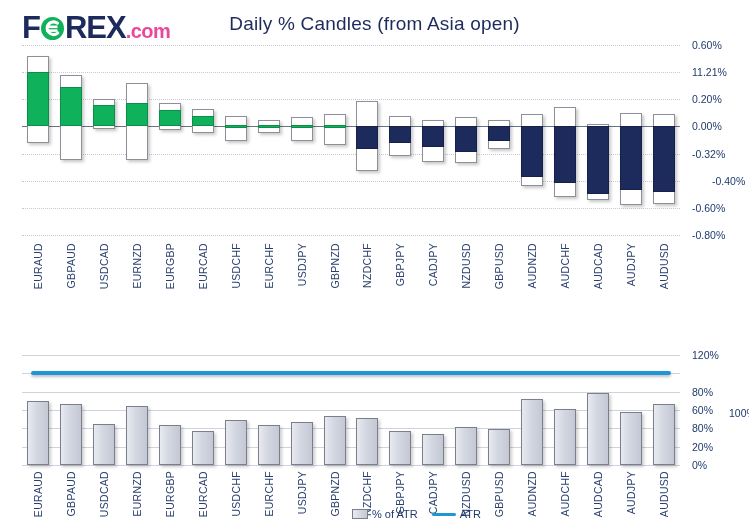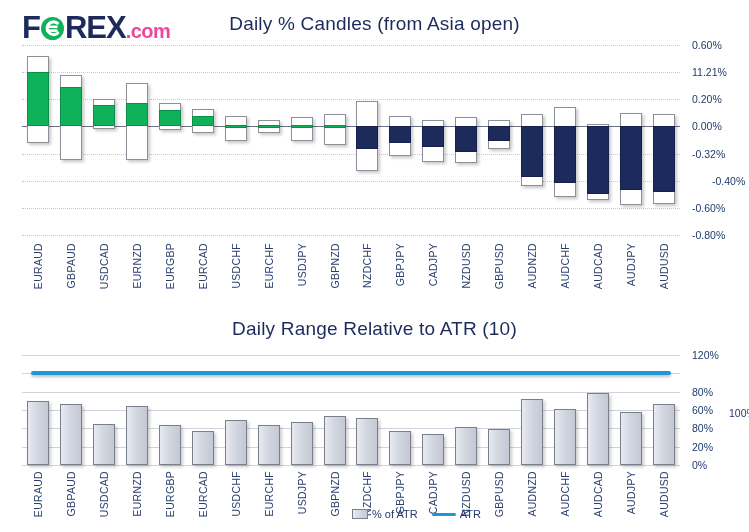--- a/index.html
+++ b/index.html
@@ -214,21 +214,20 @@
       <div class="xlabel" style="left: 427.25px; top: 243px;">CADJPY</div>
       <div class="xlabel" style="left: 460.15px; top: 243px;">NZDUSD</div>
       <div class="xlabel" style="left: 493.05px; top: 243px;">GBPUSD</div>
       <div class="xlabel" style="left: 525.95px; top: 243px;">AUDNZD</div>
       <div class="xlabel" style="left: 558.85px; top: 243px;">AUDCHF</div>
       <div class="xlabel" style="left: 591.75px; top: 243px;">AUDCAD</div>
       <div class="xlabel" style="left: 624.65px; top: 243px;">AUDJPY</div>
       <div class="xlabel" style="left: 657.55px; top: 243px;">AUDUSD</div>
     </div>
 
-  <div class="chart-title" id="title-atr">Daily Range Relative to ATR (10)</div>
 
   <div class="plot" id="plot-atr" style="left:22px;top:355px;width:658px;height:110px;">
       <div class="gridline solid" style="top: 0px;"></div>
       <div class="gridline solid" style="top: 18.3333px;"></div>
       <div class="gridline solid" style="top: 36.6667px;"></div>
       <div class="gridline solid" style="top: 55px;"></div>
       <div class="gridline solid" style="top: 73.3333px;"></div>
       <div class="gridline solid" style="top: 91.6667px;"></div>
       <div class="gridline solid" style="top: 110px;"></div>
       <div class="atrbar" style="left: 5.45px; top: 45.8333px; width: 22px; height: 64.1667px;"></div>

